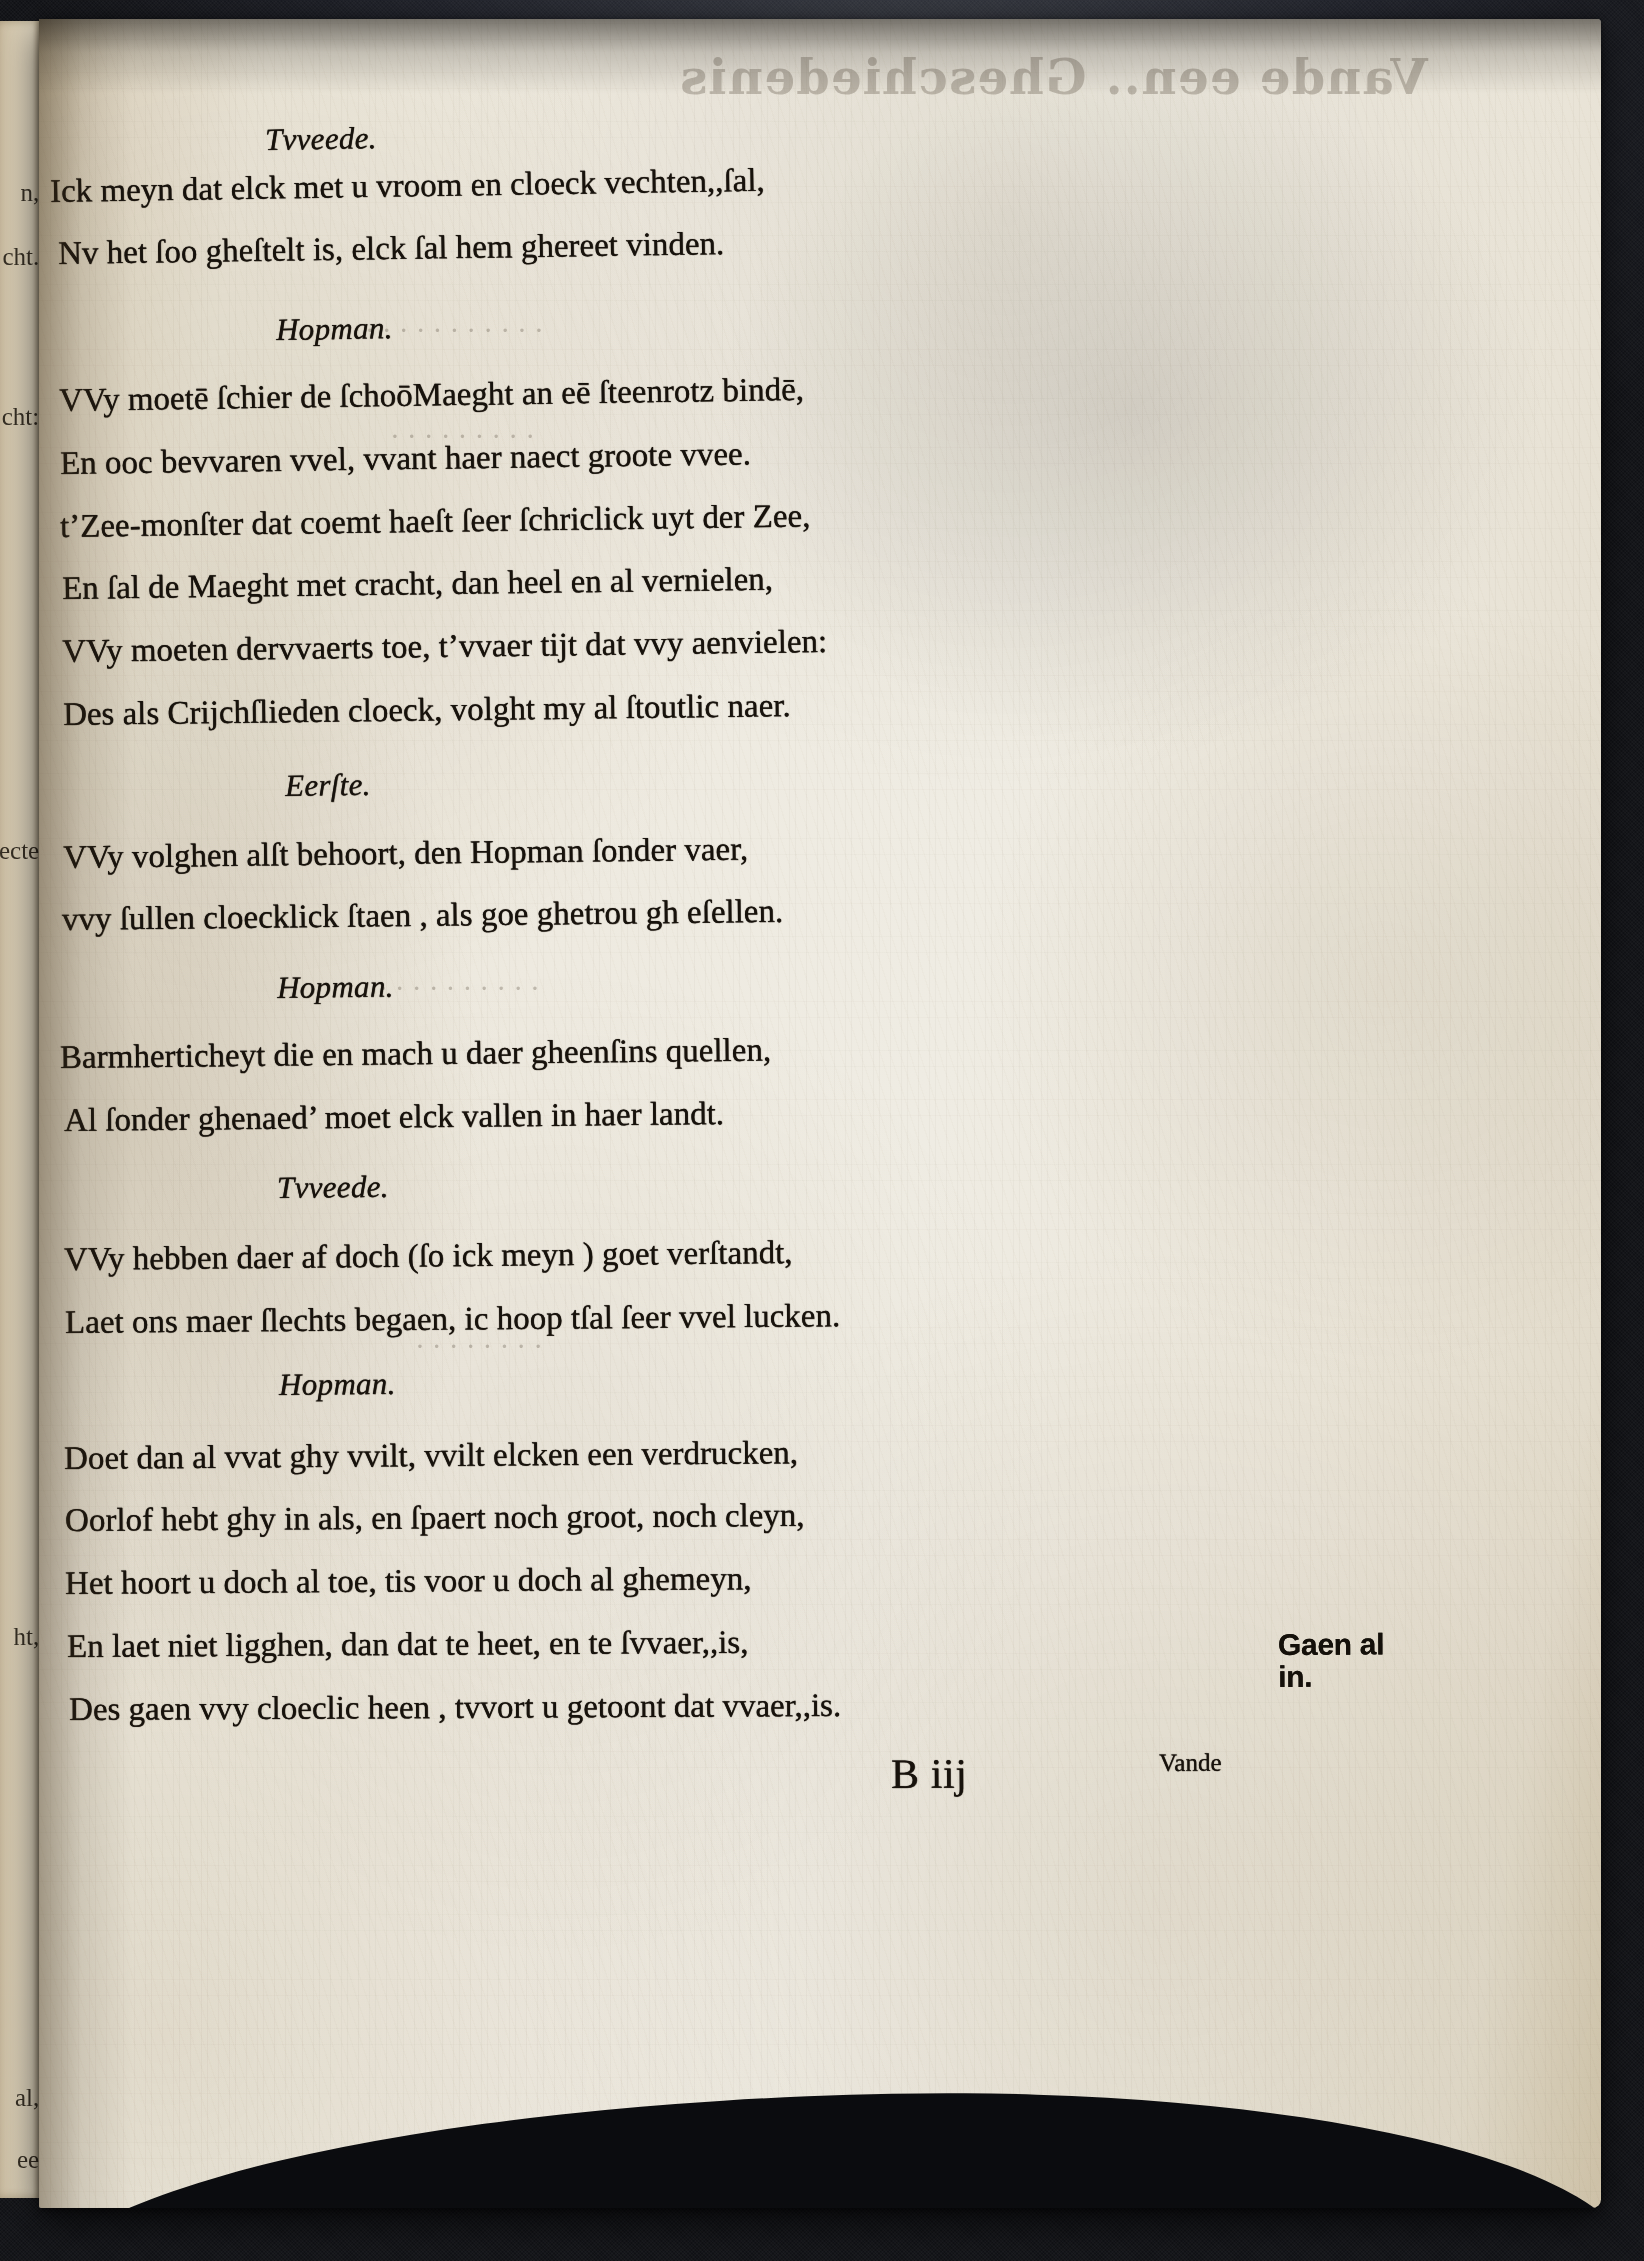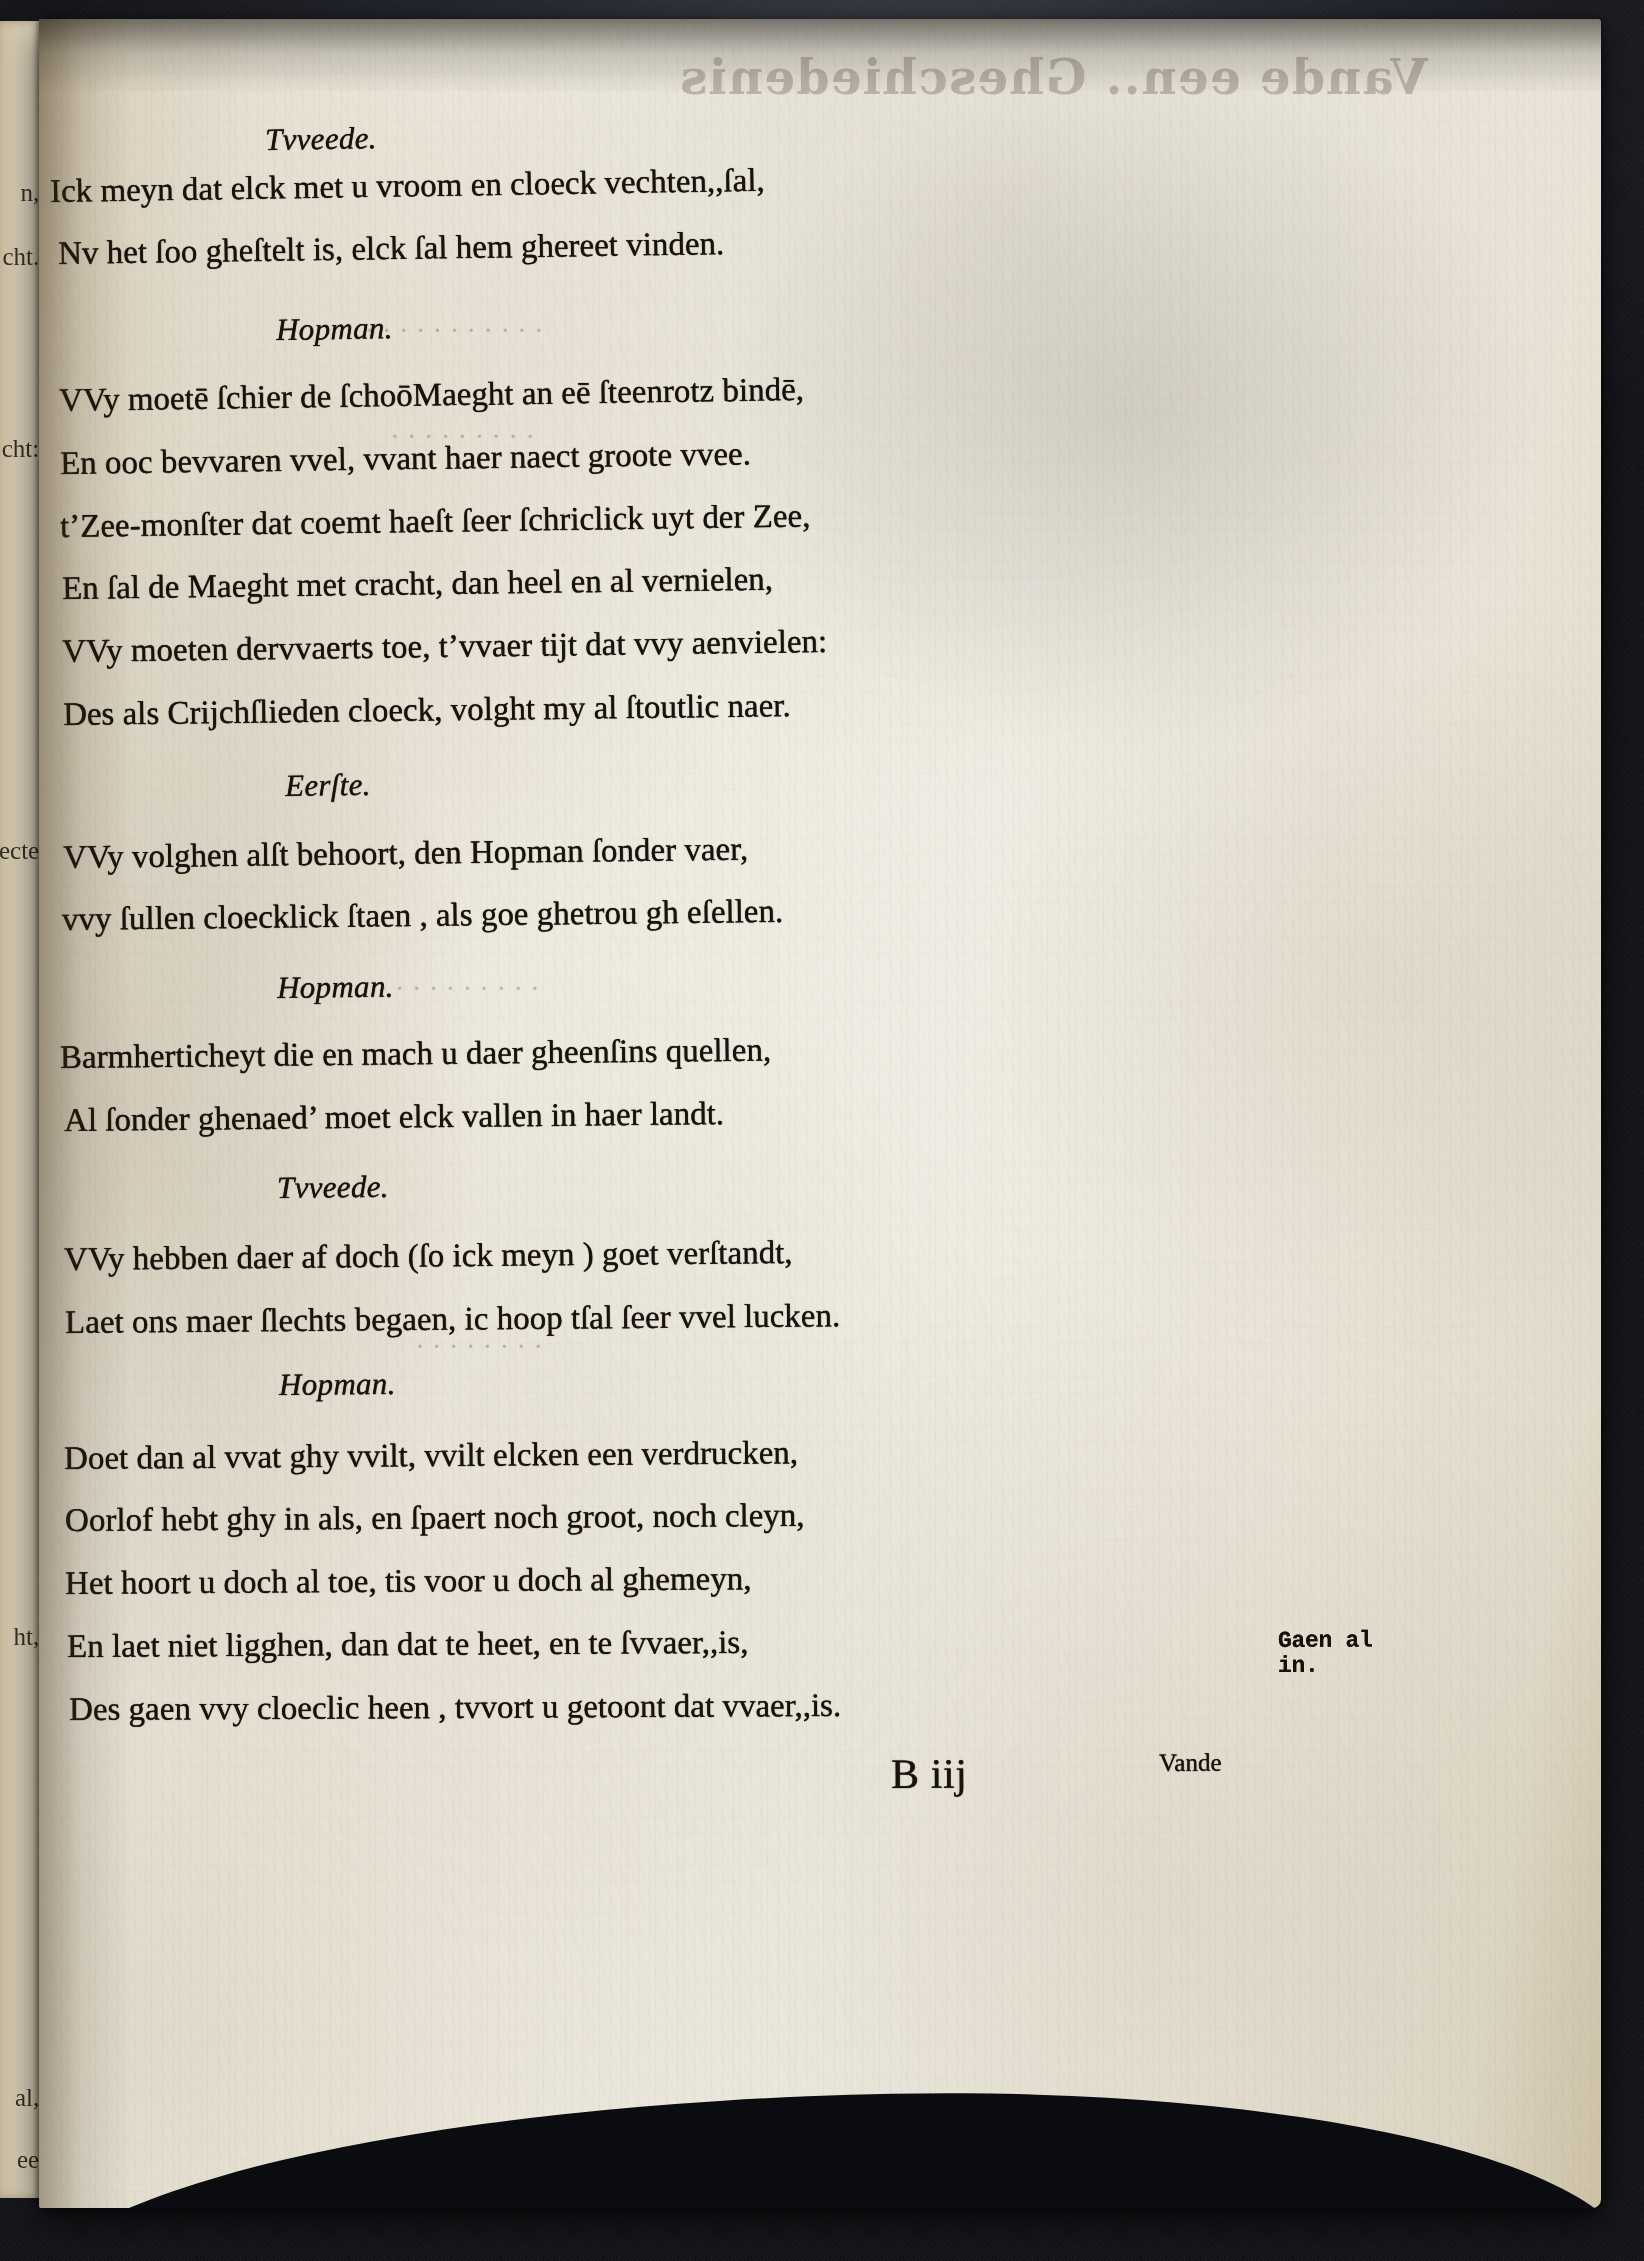--- a/index.html
+++ b/index.html
@@ -105,40 +105,40 @@
     position:absolute;white-space:nowrap;
     color:#17120c;
     font-size:33px;line-height:1;
     text-shadow:0 0 0.9px rgba(20,14,8,.85), 0.4px 0.3px 0.5px rgba(40,28,16,.45);
   }
   .speaker{
     font-style:italic;font-size:31px;
     letter-spacing:0.3px;
   }
   .marginal{
-    font-family:Liberation Mono, monospace;
-    font-weight:bold;font-size:23px;line-height:1.08;
+    font-family:Liberation Sans, sans-serif;
+    font-weight:bold;font-size:30px;line-height:1.08;
     color:#14100a;letter-spacing:-0.3px;
     text-shadow:0 0 0.6px rgba(20,14,8,.9);
   }
   .sig{font-size:42px;letter-spacing:0.6px;}
   .catchword{font-size:25px;}
 
   
   .rot{transform-origin:left center;}
 </style>
 </head>
 <body>
 
 <div id="backdrop"></div>
 
 <div id="verso">
   <div class="verso-frag" style="top:159px;">n,</div>
   <div class="verso-frag" style="top:223px;">cht.</div>
-  <div class="verso-frag" style="top:383px;margin-top:32px;">cht:</div>
+  <div class="verso-frag" style="top:383px;">cht:</div>
   <div class="verso-frag" style="top:798px;margin-top:19px;">ecte</div>
   <div class="verso-frag" style="top:1603px;text-align:center;">ht,</div>
   <div class="verso-frag" style="top:2064px;">al,</div>
   <div class="verso-frag" style="top:2126px;text-align:right;">ee</div>
 </div>
 
 <div id="page">
 
   <div class="ghost ghost-gothic" style="left:640px;top:30px;font-size:48px;">Vande een.. Gheschiedenis</div>
   <div class="ghost" style="left:326px;top:295px;font-size:29px;">·  ·  ·  ·  ·  ·  ·  ·  ·  ·  ·</div>

